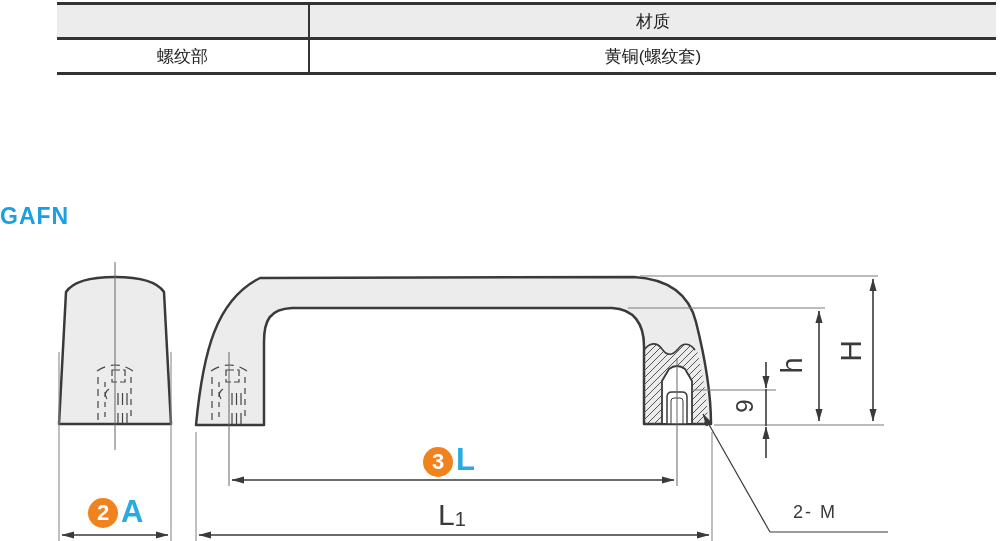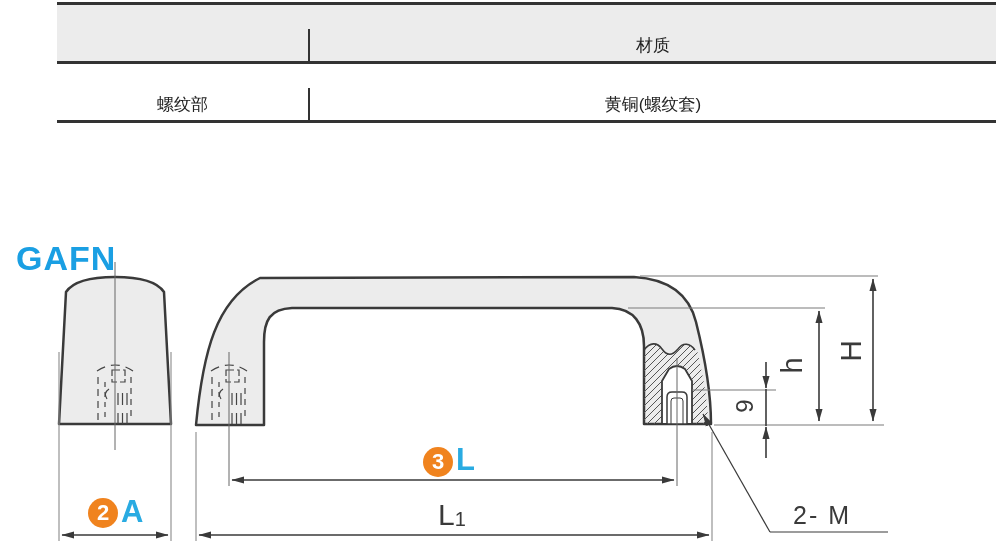--- a/index.html
+++ b/index.html
@@ -6,26 +6,26 @@
   body{
     width:1000px;height:541px;position:relative;background:#fff;
     font-family:"Liberation Sans","DejaVu Sans",sans-serif;overflow:hidden;
   }
   
   .mat-table{position:absolute;left:57px;top:2px;width:939px;border-top:3px solid #333;border-bottom:3px solid #333;}
   .mat-row{display:flex;align-items:stretch;}
   .mat-row.header{background:#ececec;border-bottom:3px solid #333;}
   .mat-row.r1{border-bottom:1px solid #999;}
   .mat-cell{display:flex;align-items:center;justify-content:center;
-    font-size:17px;color:#222;height:32px;box-sizing:border-box;margin-top:24px;}
+    font-size:17px;color:#222;height:32px;box-sizing:border-box;}
   .c1{width:253px;border-right:2px solid #333;}
   .c2{flex:1;}
   
-  .series-heading{position:absolute;left:16px;top:203px;font-size:34px;font-weight:bold;
-    color:#1A9FE3;letter-spacing:1px;margin-top:36px;}
+  .series-heading{position:absolute;left:0px;top:203px;font-size:23px;font-weight:bold;
+    color:#1A9FE3;letter-spacing:1px;}
   
   .drawing-svg{position:absolute;left:0;top:0;width:1000px;height:541px;}
   
   .dim-label{position:absolute;color:#3a3a3a;line-height:1;}
   .badge{position:absolute;width:30px;height:30px;border-radius:50%;background:#F0831E;
     color:#fff;font-weight:bold;font-size:22px;display:flex;align-items:center;justify-content:center;}
   .blue-dim{position:absolute;font-size:31px;font-weight:bold;color:#29ABE2;line-height:1;}
   .rot{transform:rotate(-90deg);transform-origin:center center;}
   .l1-wrap{display:flex;align-items:flex-end;}
   .l1-main{font-size:30px;}
@@ -137,13 +137,13 @@
 <div class="blue-dim" style="left:456px;top:444px;">L</div>
 
 <div class="dim-label l1-wrap" style="left:438px;top:500px;">
   <span class="l1-main">L</span>
   <span class="l1-sub">1</span>
 </div>
 
 <div class="dim-label rot" style="left:784px;top:351px;font-size:29px;">h</div>
 <div class="dim-label rot" style="left:840px;top:336px;font-size:30px;">H</div>
 <div class="dim-label rot" style="left:738px;top:394px;font-size:24px;">9</div>
-<div class="dim-label" style="left:793px;top:503px;font-size:25px;letter-spacing:2px;">2- M</div>
+<div class="dim-label" style="left:793px;top:503px;font-size:18px;letter-spacing:2px;">2- M</div>
 
 </body></html>

